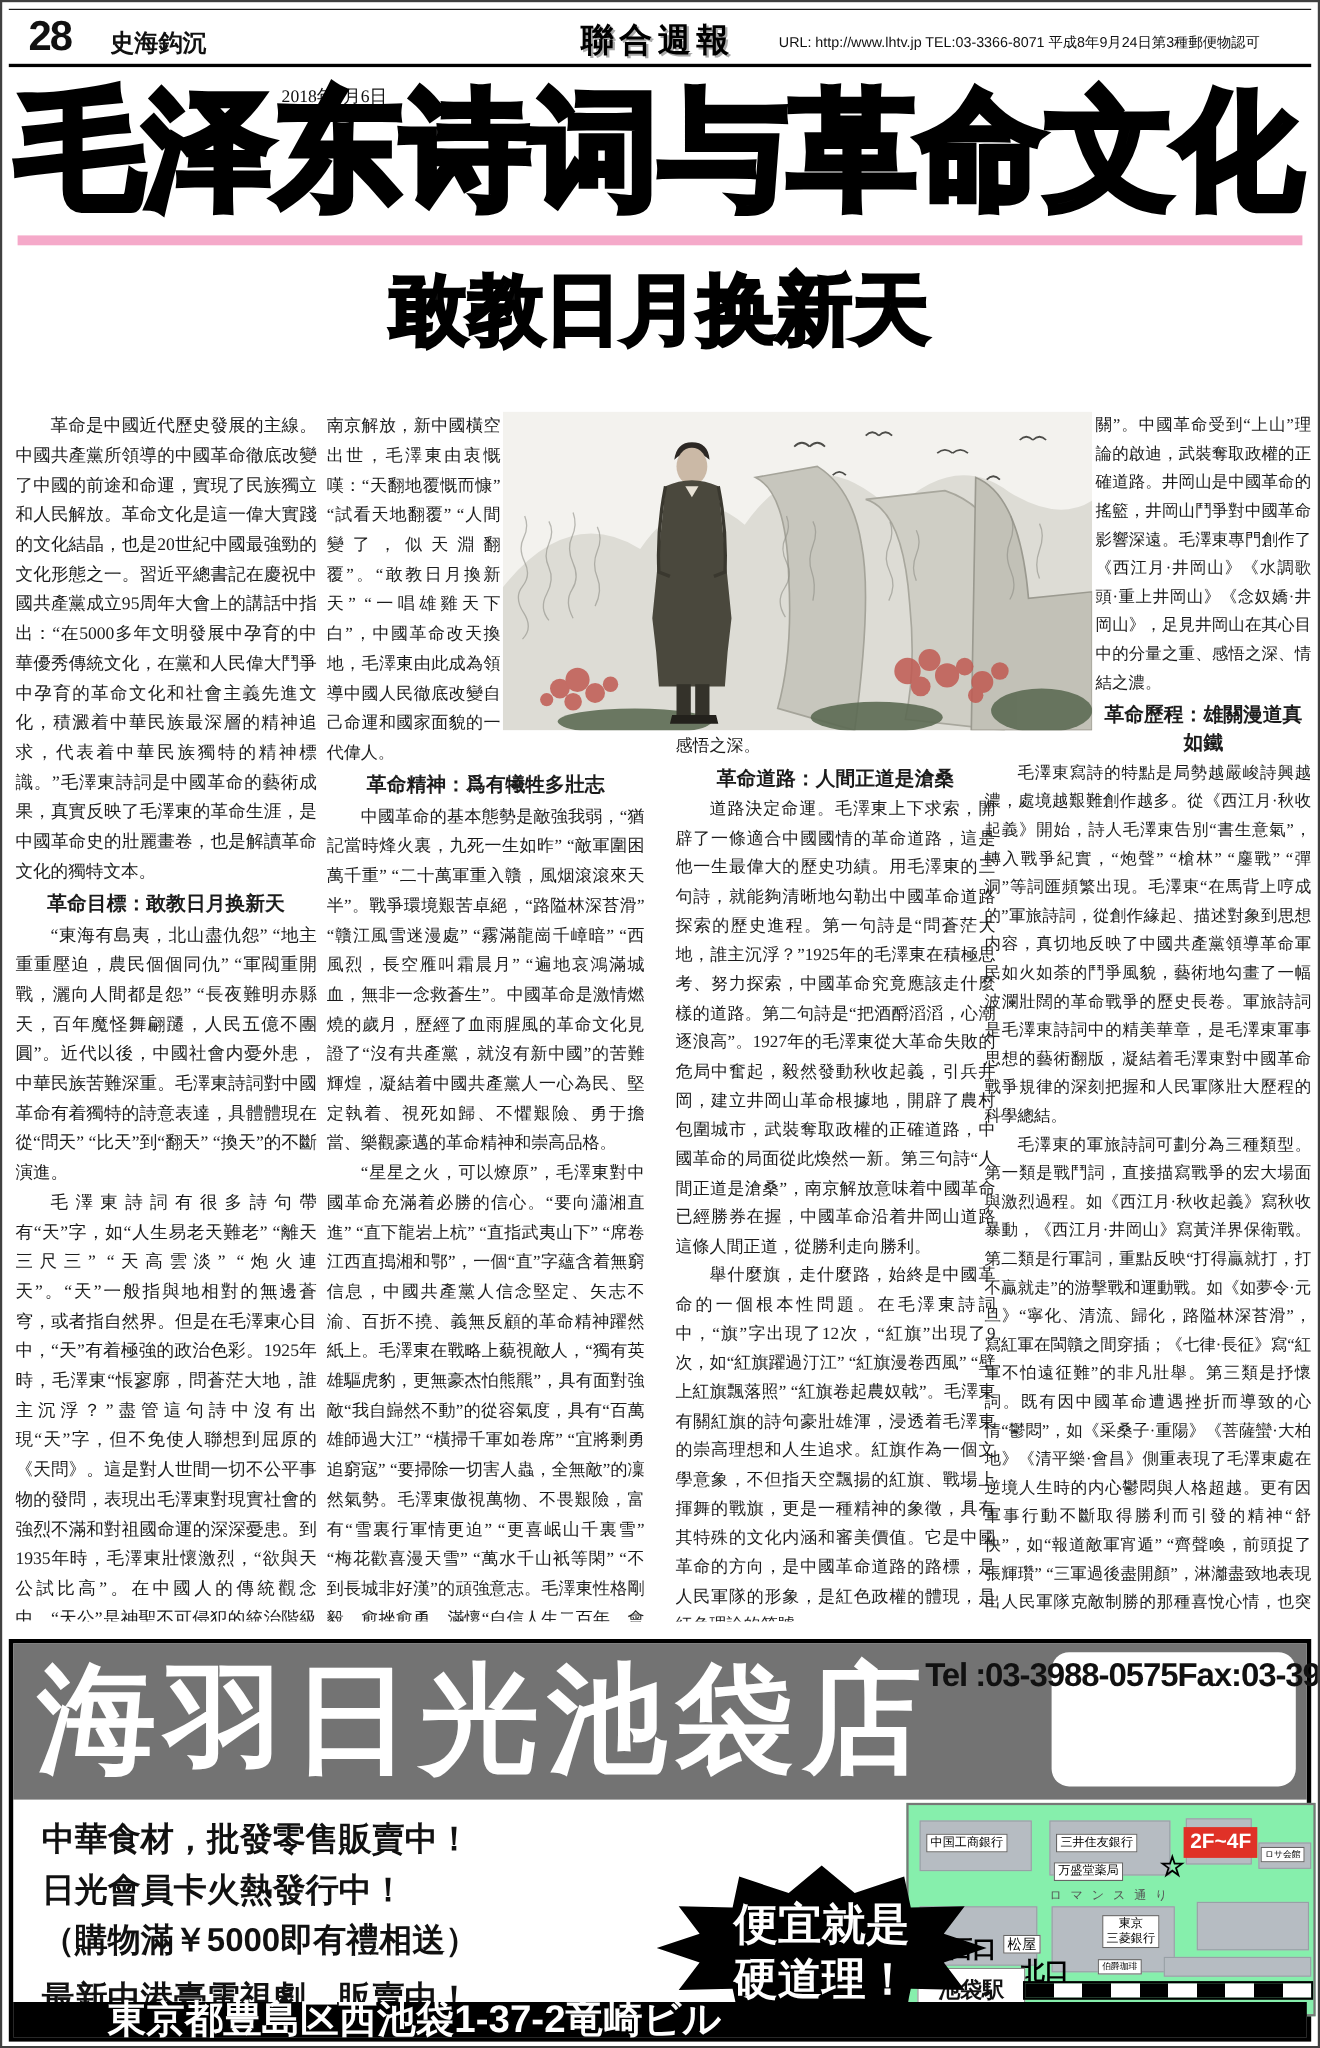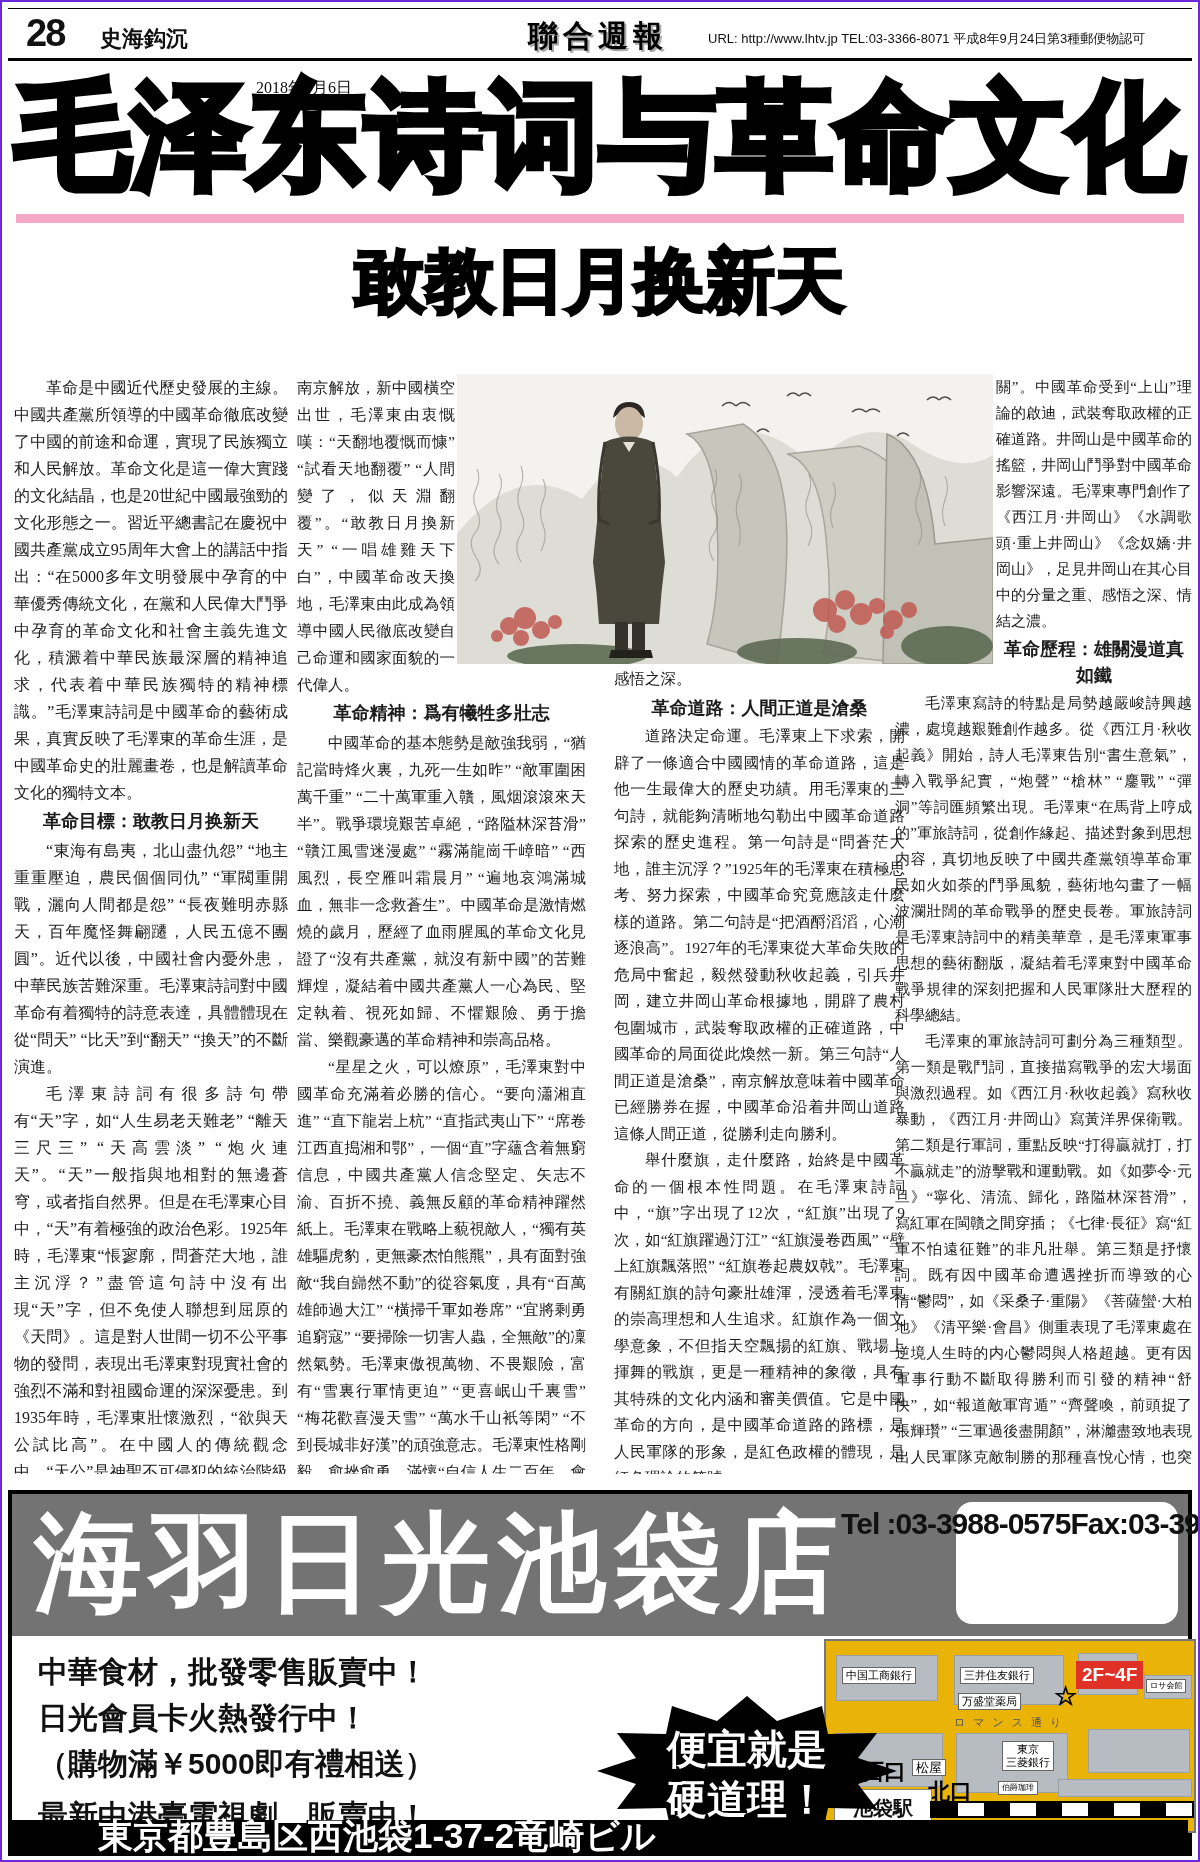--- a/index.html
+++ b/index.html
@@ -1,17 +1,17 @@
 <!DOCTYPE html>
 <html><head>
 <meta charset="utf-8">
 <style>
   html,body{margin:0;padding:0;background:#888;}
   .page{position:relative;width:1200px;height:1862px;background:#fff;margin:0 auto;
-        border:2px solid #6d28d9;box-sizing:border-box;overflow:hidden;
+        border:2px solid #404040;box-sizing:border-box;overflow:hidden;
         font-family:"Liberation Serif",serif;color:#111;}
   
   .hdr{position:absolute;left:6px;right:6px;top:6px;height:50px;border-bottom:3px solid #000;}
   .hdr-rule{position:absolute;left:0;right:0;top:0;height:1px;background:#000;}
   .pagenum{position:absolute;left:18px;top:4px;font-family:"Liberation Sans",sans-serif;
            font-size:38px;font-weight:900;letter-spacing:-2px;}
   .section{position:absolute;left:92px;top:16px;font-size:22px;font-weight:bold;}
   .hdate{position:absolute;left:248px;top:36px;font-size:16px;margin-top:34px;}
   .logo{position:absolute;left:520px;top:8px;font-family:"Liberation Sans",sans-serif;
         font-size:30px;font-weight:900;letter-spacing:5px;color:#000;
@@ -51,21 +51,21 @@
   .telfax div{font-family:"Liberation Sans",sans-serif;font-weight:900;font-size:30px;
               line-height:44px;letter-spacing:-1px;white-space:nowrap;}
   .adline{position:absolute;left:26px;font-family:"Liberation Sans",sans-serif;
           font-weight:900;font-size:30px;white-space:nowrap;}
   .adl1{top:158px;} .adl2{top:204px;} .adl3{top:250px;} .adl4{top:302px;}
   .burst{position:absolute;left:575px;top:196px;width:320px;height:162px;z-index:5;}
   .addrbar{position:absolute;left:0;right:0;bottom:0;height:32px;background:#000;}
   .addrbar div{color:#fff;font-family:"Liberation Sans",sans-serif;font-weight:700;
                font-size:35px;line-height:32px;padding-left:86px;white-space:nowrap;}
   
-  .map{position:absolute;left:812px;top:145px;width:372px;height:194px;background:#eab308;
+  .map{position:absolute;left:812px;top:145px;width:372px;height:194px;background:#86efac;
        border:2px solid #777;box-sizing:border-box;overflow:hidden;}
   .bld{position:absolute;background:#b6bcc2;border:1px solid #98a0a6;}
   .mlabel{position:absolute;background:#fff;border:1px solid #666;color:#000;
           font-family:"Liberation Sans",sans-serif;font-size:11px;line-height:13px;
           padding:1px 3px;white-space:nowrap;}
   .mlabel.small{font-size:8px;line-height:10px;}
   .mbig{position:absolute;font-family:"Liberation Sans",sans-serif;font-weight:900;
         font-size:22px;color:#000;white-space:nowrap;}
   .redbox{position:absolute;left:250px;top:20px;background:#e03127;color:#fff;
           font-family:"Liberation Sans",sans-serif;font-weight:900;font-size:19px;

